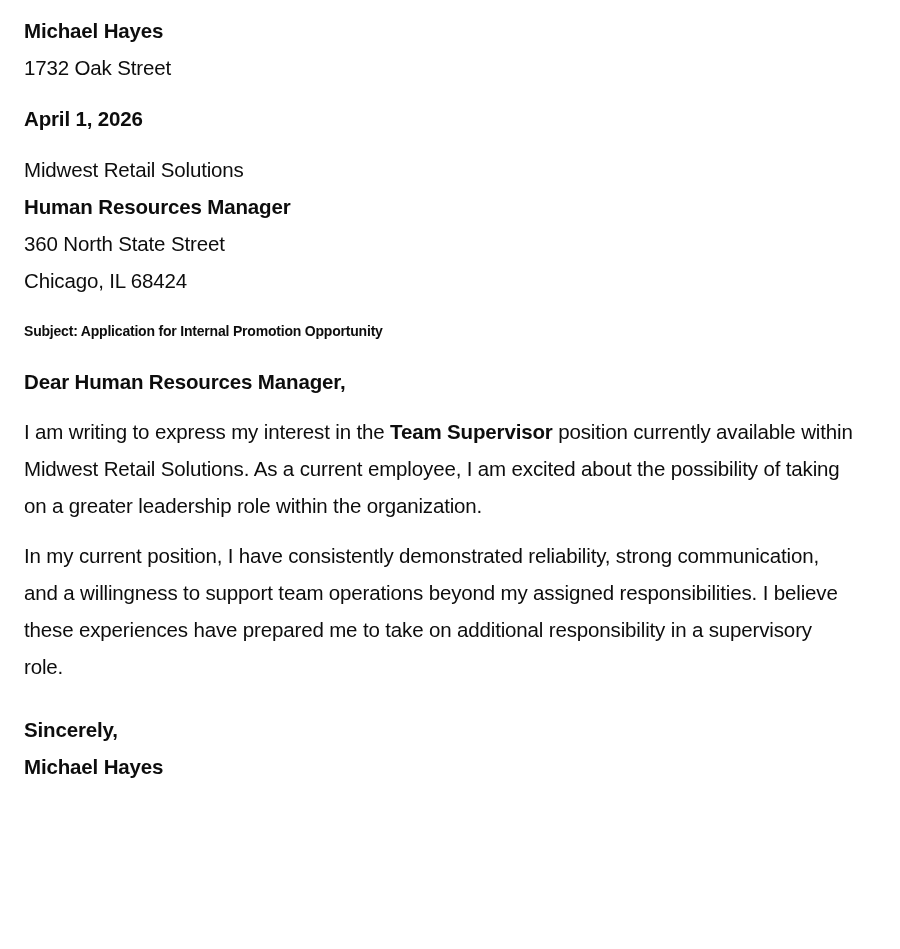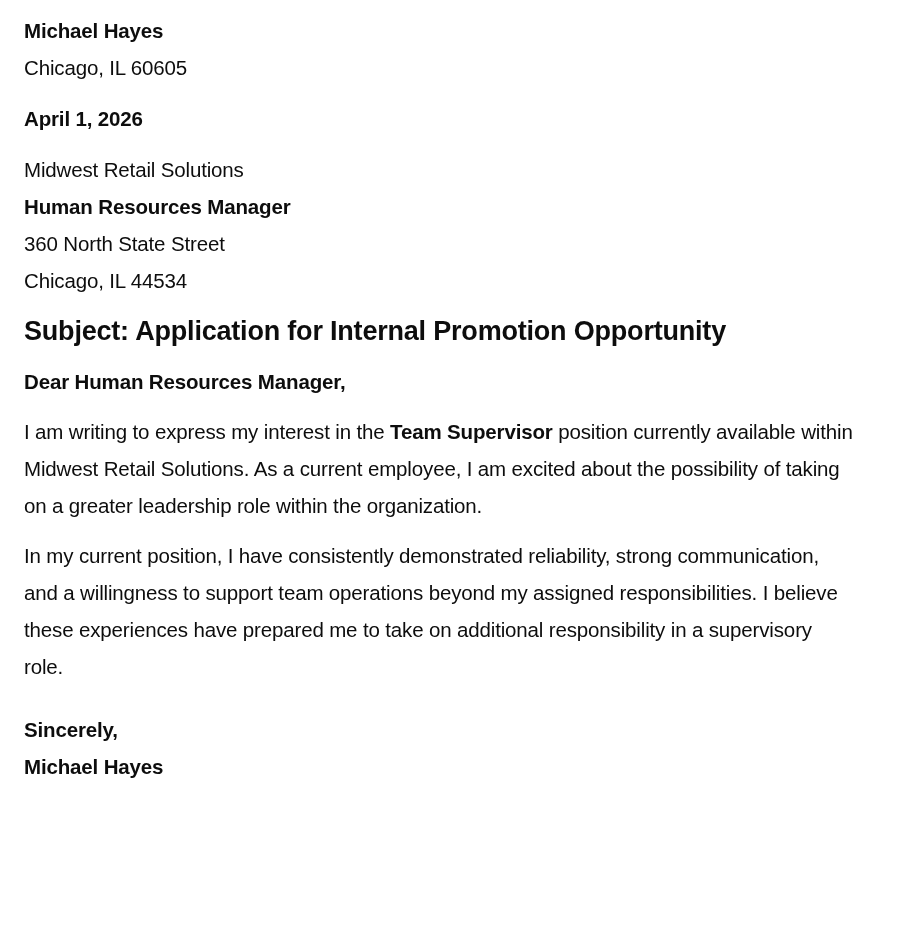--- a/index.html
+++ b/index.html
@@ -46,48 +46,48 @@
     font-size: 20.5px;
     line-height: 37px;
     letter-spacing: -0.15px;
     max-width: 830px;
     text-align: left;
   }
   .para b {
     font-weight: bold;
   }
   .subject {
-    font-size: 27px;
+    font-size: 14px;
     line-height: 37px;
     font-weight: bold;
     letter-spacing: -0.2px;
     white-space: nowrap;
   }
 </style>
 </head>
 <body>
 
 <div class="page">
 
   <div>
     <div class="line bold">Michael Hayes</div>
-    <div class="line">Chicago, IL 60605</div>
+    <div class="line">1732 Oak Street</div>
   </div>
 
   <div class="gap"></div>
 
   <div class="line bold">April 1, 2026</div>
 
   <div class="gap"></div>
 
   <div>
     <div class="line">Midwest Retail Solutions</div>
     <div class="line bold">Human Resources Manager</div>
     <div class="line">360 North State Street</div>
-    <div class="line">Chicago, IL 44534</div>
+    <div class="line">Chicago, IL 68424</div>
   </div>
 
   <div class="gap"></div>
 
   <div class="subject">Subject: Application for Internal Promotion Opportunity</div>
 
   <div class="gap-sm"></div>
 
   <div class="line bold">Dear Human Resources Manager,</div>
 

